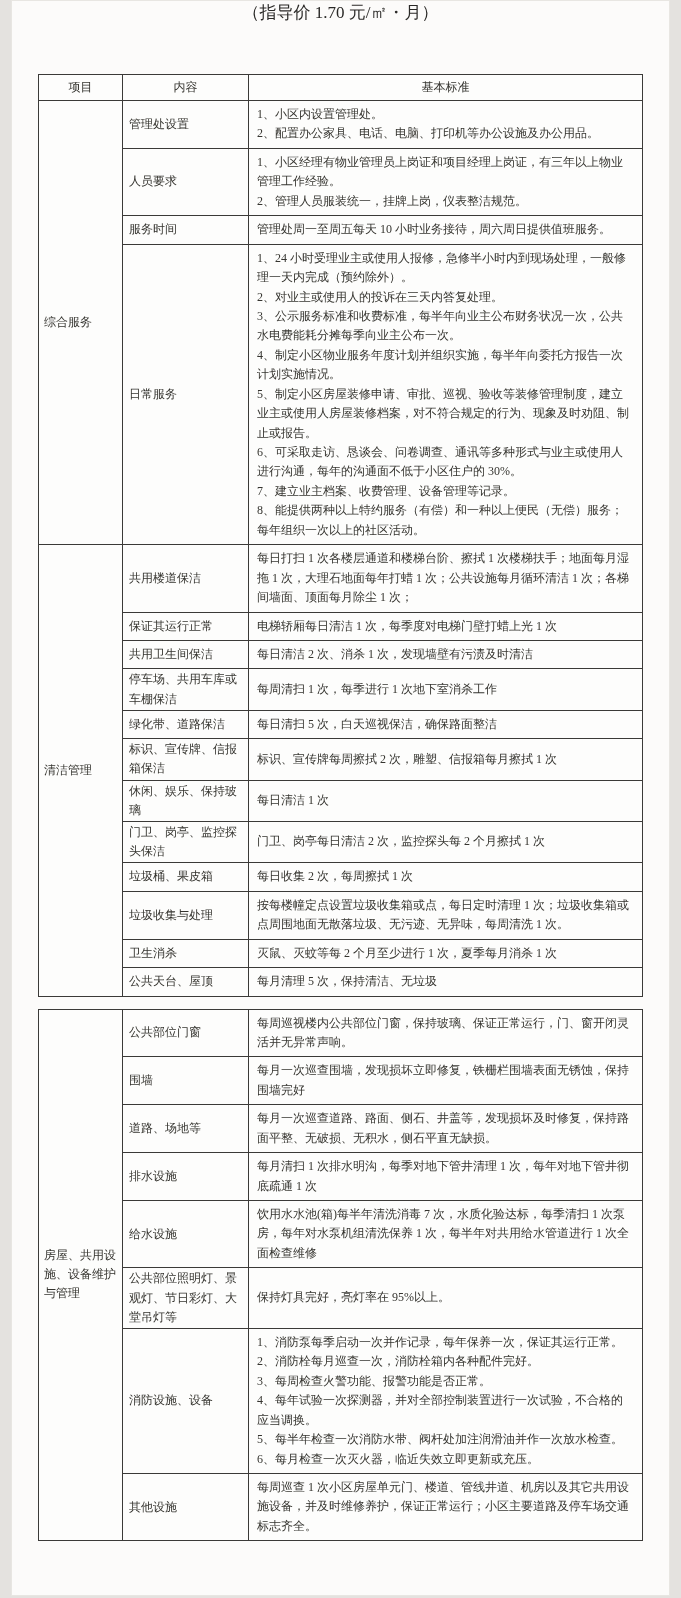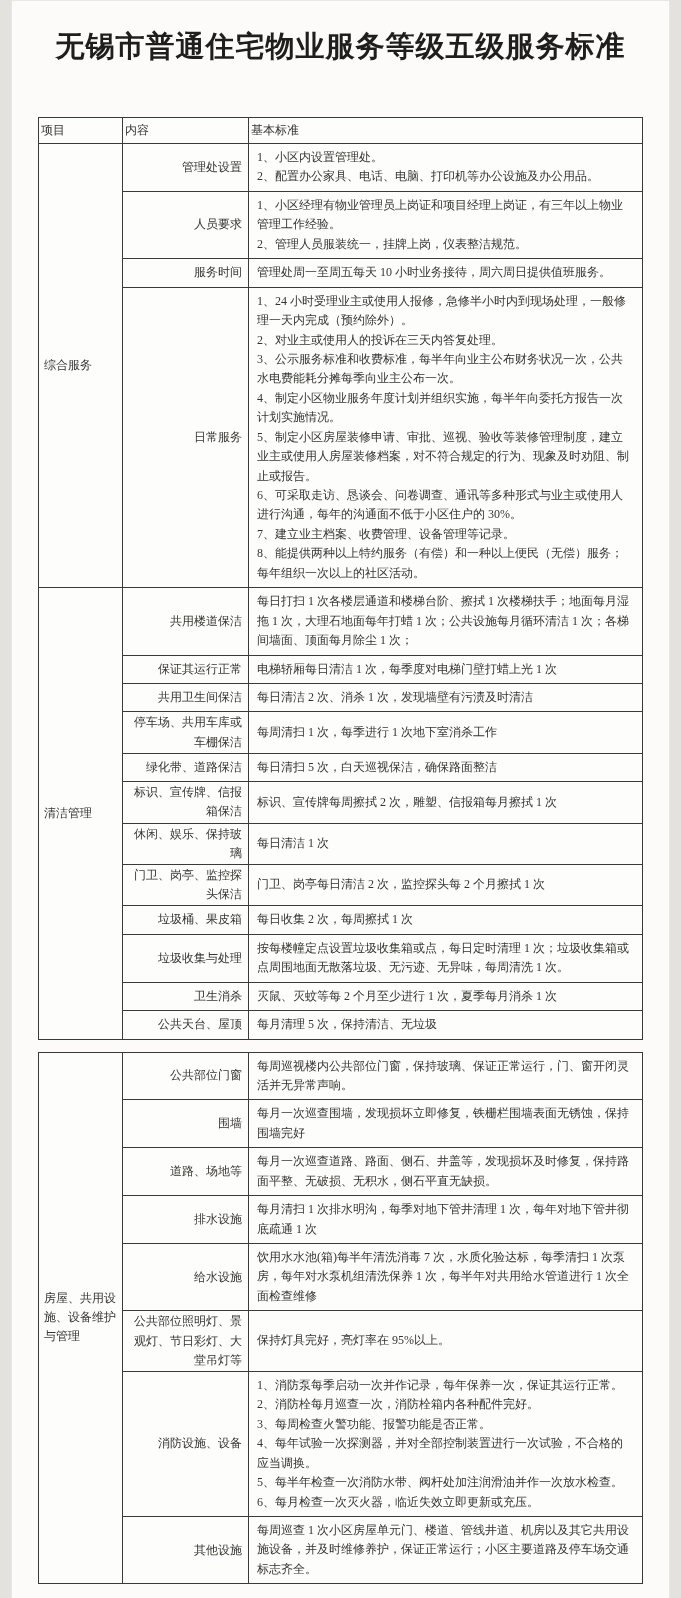--- a/index.html
+++ b/index.html
@@ -43,45 +43,45 @@
     background:#fdfdfc;
   }
   table.std-table td, table.std-table th{
     border:1px solid #3b3a38;
     vertical-align:middle;
     color:#35342f;
     box-sizing:border-box;
   }
   table.std-table th{
     font-weight:normal;
-    text-align:left;
+    text-align:center;
     padding:4px 2px;
     font-size:12px;
   }
   td.project-cell{
     padding:3px 5px;
     line-height:1.6;
   }
   td.content-cell{
-    text-align:right;
+    text-align:left;
     padding:1px 6px;
     line-height:1.6;
   }
   td.standard-cell{
     text-align:left;
     padding:4px 8px;
     line-height:1.62;
     white-space:pre-line;
   }
 </style>
 </head>
 <body>
 
 <div class="page">
-  <div class="title">无锡市普通住宅物业服务等级五级服务标准</div>
+  <div class="subtitle">（指导价 1.70 元/㎡・月）</div>
   <div class="table-area">
       <table class="std-table">
         <colgroup>
           <col style="width: 84px;">
           <col style="width: 126px;">
           <col>
         </colgroup>
         <thead>
           <tr>
             <th>项目</th>

